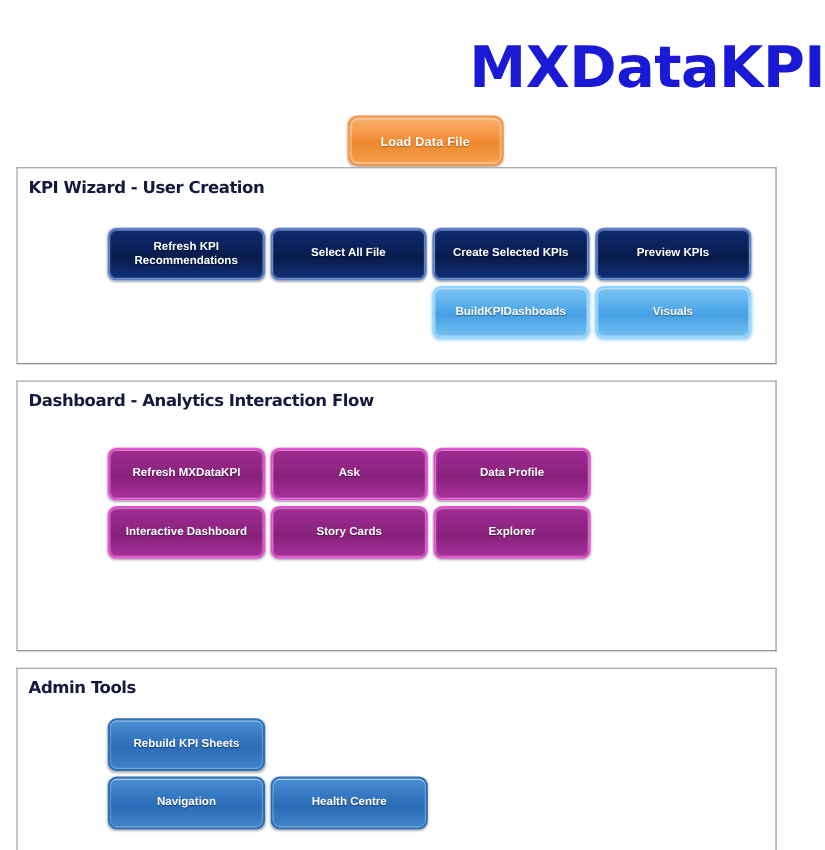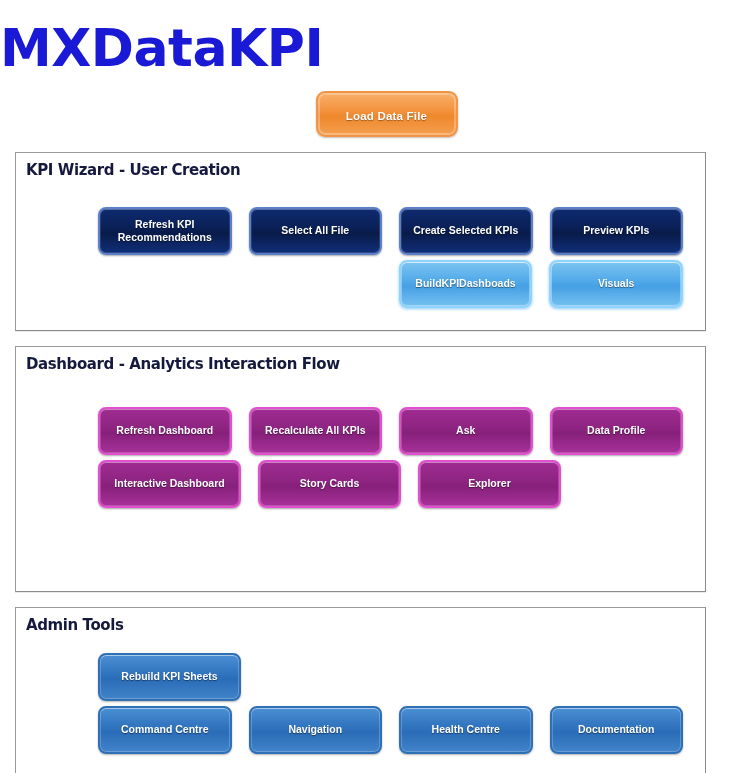--- a/index.html
+++ b/index.html
@@ -10,28 +10,28 @@
     width: 750px;
     height: 773px;
     background: #ffffff;
     font-family: "Liberation Sans", sans-serif;
     overflow: hidden;
     position: relative;
   }
 
   
   .app-title {
-    text-align: left;
+    text-align: right;
     font-family: "DejaVu Sans", sans-serif;
     font-size: 52px;
     font-weight: bold;
     color: #1a1ad6;
     letter-spacing: -0.5px;
     line-height: 1;
-    padding-top: 22px;
+    padding-top: 36px;
     margin: 0;
     user-select: none;
   }
 
   
   .loadbar {
     text-align: center;
     margin-top: 17px;
     margin-left: 23px;
   }
@@ -88,21 +88,21 @@
   .panel-3 { top: 607px;  height: 190px; }
 
   
   .btn-grid {
     position: absolute;
     left: 82px;
     width: 585px;
   }
   .btn-row {
     display: flex;
-    gap: 17px;
+    gap: 5px;
     margin-bottom: 5px;
   }
   .gbtn {
     width: 143px;
     height: 48px;
     box-sizing: border-box;
     border-radius: 8px;
     display: flex;
     align-items: center;
     justify-content: center;
@@ -182,39 +182,36 @@
       <div class="gbtn sky">BuildKPIDashboads</div>
       <div class="gbtn sky">Visuals</div>
     </div>
   </div>
 </section>
 
 <section class="panel panel-2">
   <div class="panel-title">Dashboard - Analytics Interaction Flow</div>
   <div class="btn-grid" style="top:60px;">
     <div class="btn-row">
-      <div class="gbtn magenta">Refresh Dashboard</div>
-      <div class="gbtn magenta">Recalculate All KPIs</div>
+      <div class="gbtn magenta">Refresh MXDataKPI</div>
       <div class="gbtn magenta">Ask</div>
       <div class="gbtn magenta">Data Profile</div>
     </div>
     <div class="btn-row">
       <div class="gbtn magenta">Interactive Dashboard</div>
       <div class="gbtn magenta">Story Cards</div>
       <div class="gbtn magenta">Explorer</div>
     </div>
   </div>
 </section>
 
 <section class="panel panel-3">
   <div class="panel-title">Admin Tools</div>
   <div class="btn-grid" style="top:45px;">
     <div class="btn-row">
       <div class="gbtn steel">Rebuild KPI Sheets</div>
     </div>
     <div class="btn-row">
-      <div class="gbtn steel">Command Centre</div>
       <div class="gbtn steel">Navigation</div>
       <div class="gbtn steel">Health Centre</div>
-      <div class="gbtn steel">Documentation</div>
     </div>
   </div>
 </section>
 
 </body></html>

